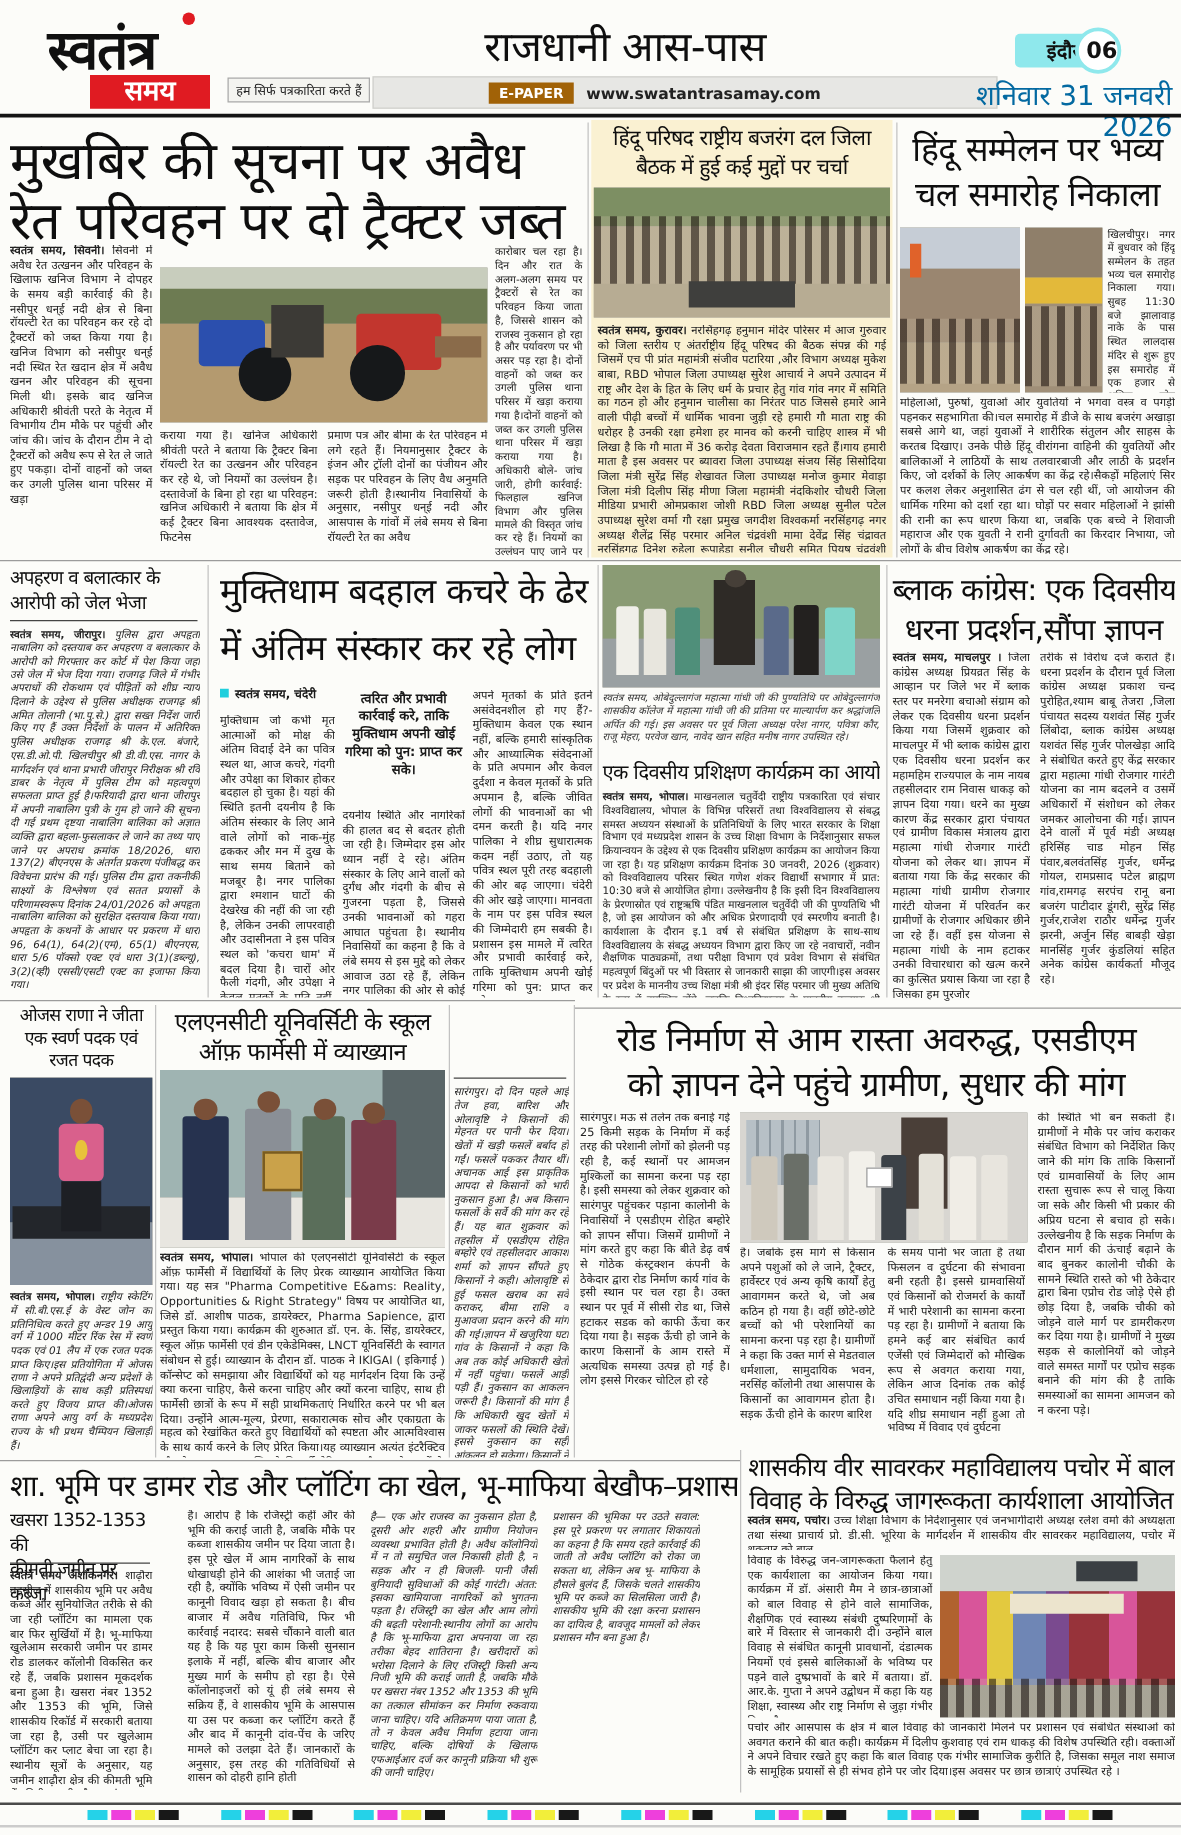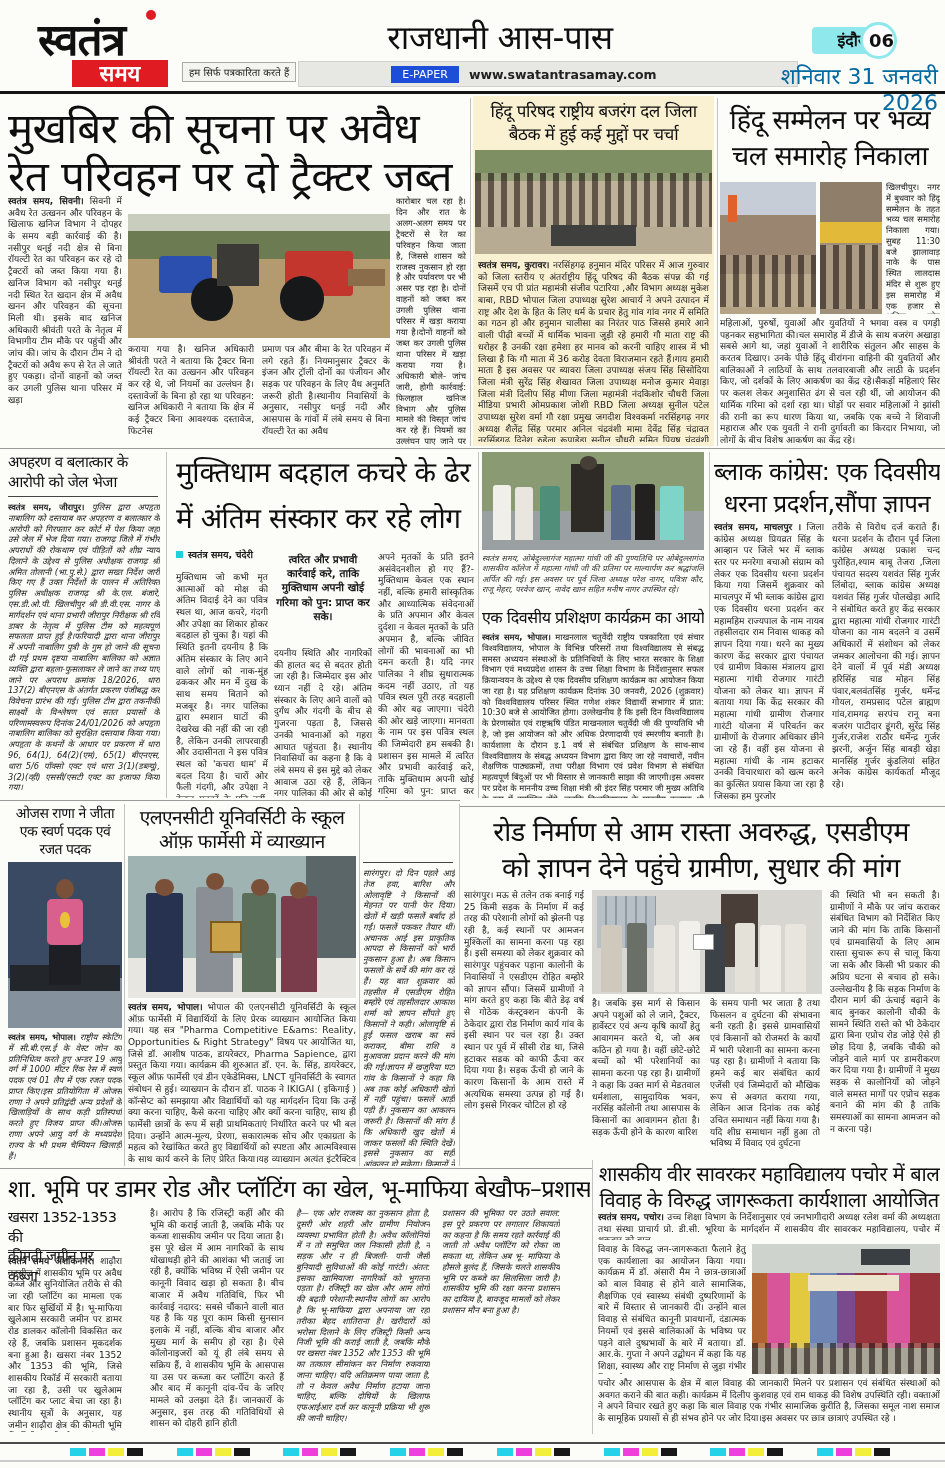--- a/index.html
+++ b/index.html
@@ -17,21 +17,21 @@
   .rule-v{background:#c2c2c2;width:1px}
   .photo{overflow:hidden;background:#9a9a90}
   .cream{background:#faf1d2}
   .q{font-weight:700;font-size:10.5px;line-height:1.35;text-align:center}
   .cap{font-size:8px;line-height:1.3;font-style:italic;text-align:justify;overflow:hidden;color:#333}
   
   .logo1{font-size:44px;font-weight:800;color:#101010;letter-spacing:-1px}
   .logo2{background:#e01b22;color:#fff;font-weight:800;font-size:22px;text-align:center;line-height:27px}
   .tagline{font-size:10px;color:#222;border:1px solid #aaa;padding:2px 6px;background:#f4f4f0}
   .graybar{background:#e7e7e4;border:1px solid #d0d0cc}
-  .epaper{background:#1d4ed8;color:#fff;font-weight:400;font-size:11px;text-align:center;line-height:17px}
+  .epaper{background:#a16207;color:#fff;font-weight:700;font-size:11px;text-align:center;line-height:17px}
   .url{font-size:12.5px;font-weight:700;color:#222}
   .citybadge{background:#8fe8ec;border-radius:4px;font-weight:800;font-size:16px;text-align:center;line-height:27px;color:#111}
   .pgcirc{background:#fff;border:3px solid #8fe8ec;border-radius:50%;font-weight:800;font-size:18px;text-align:right;line-height:31px;color:#111}
   .dateline{font-weight:400;font-size:22px;color:#0369a1;text-align:right}
   
   .band{position:absolute;left:0;width:100%}
   .crowdband{background:repeating-linear-gradient(90deg,rgba(42,32,26,.62) 0 6px,rgba(205,192,168,.28) 6px 13px)}
   .fig{position:absolute;border-radius:3px 3px 0 0}
   .head{position:absolute;border-radius:50%;background:#7a5038}
   .cmyk-wrap{display:flex;justify-content:space-between}

